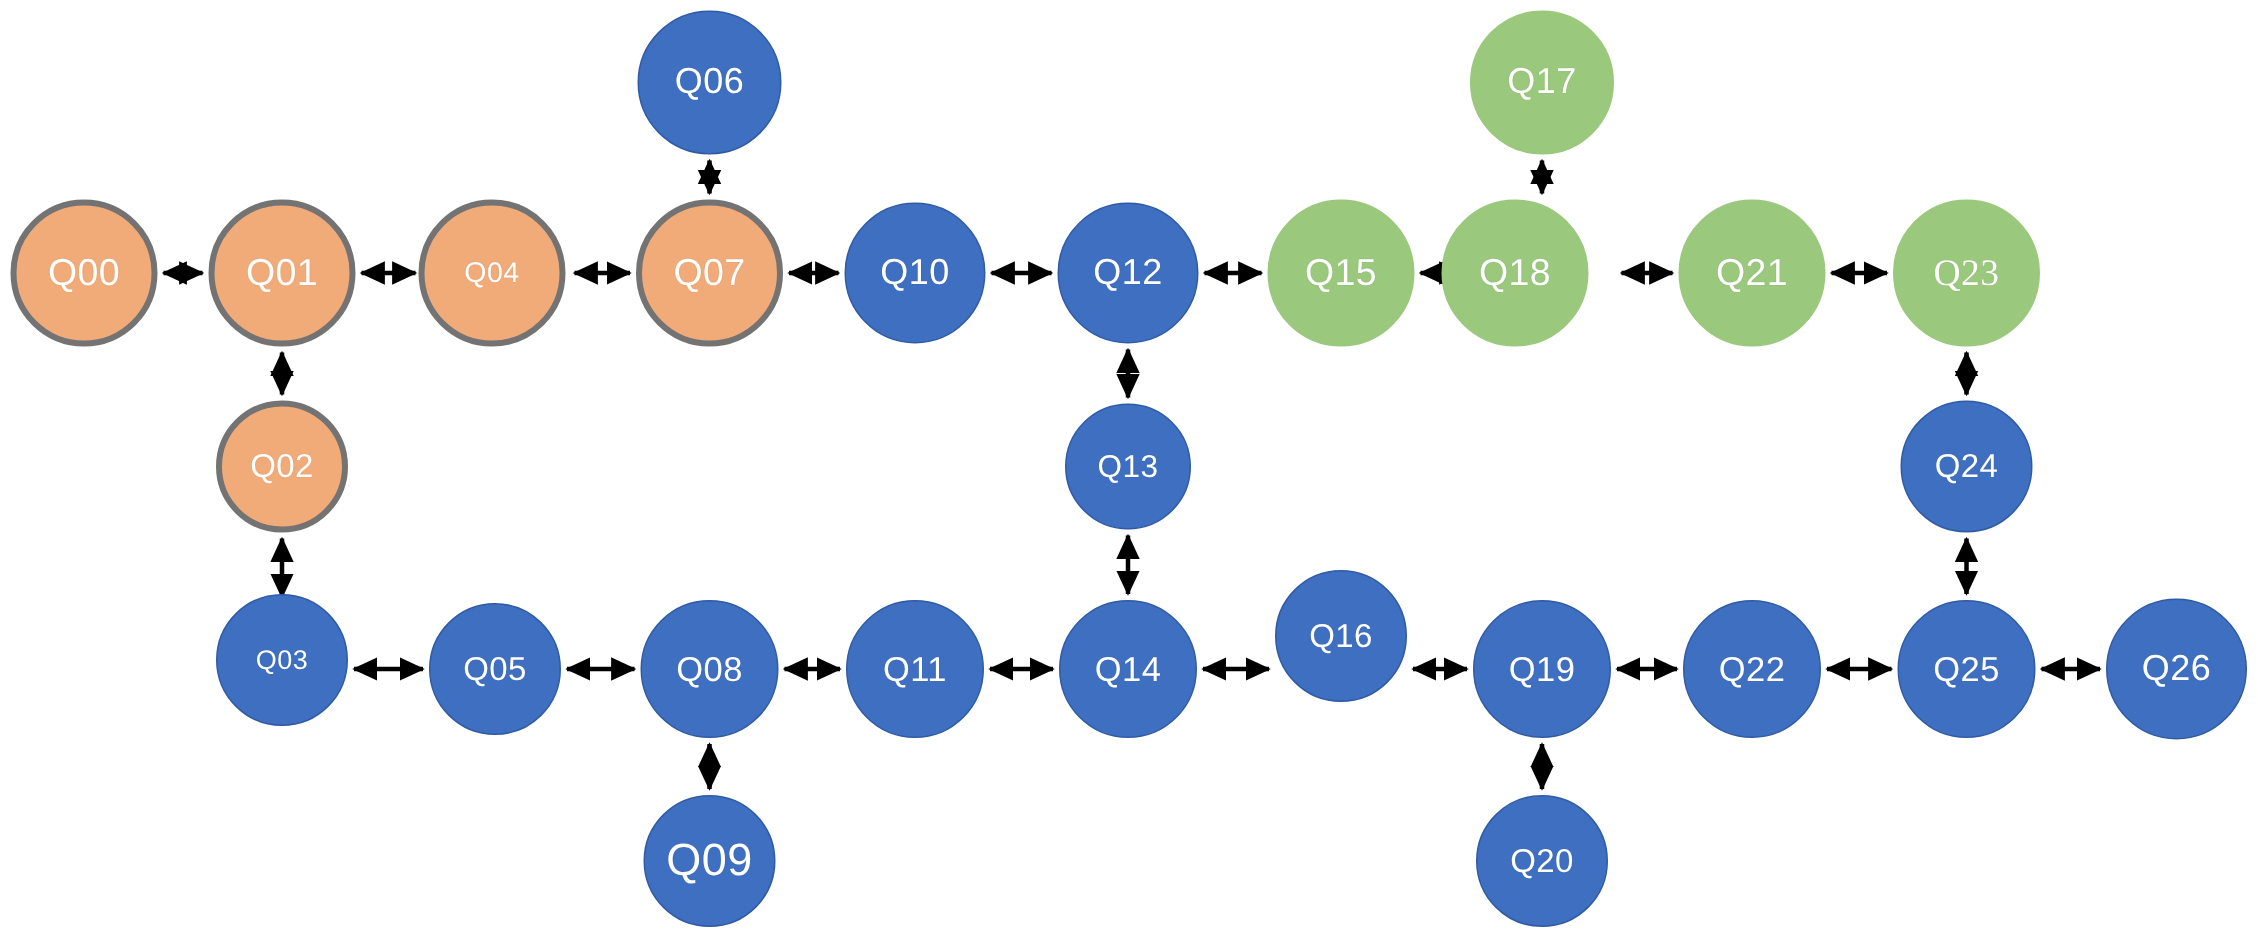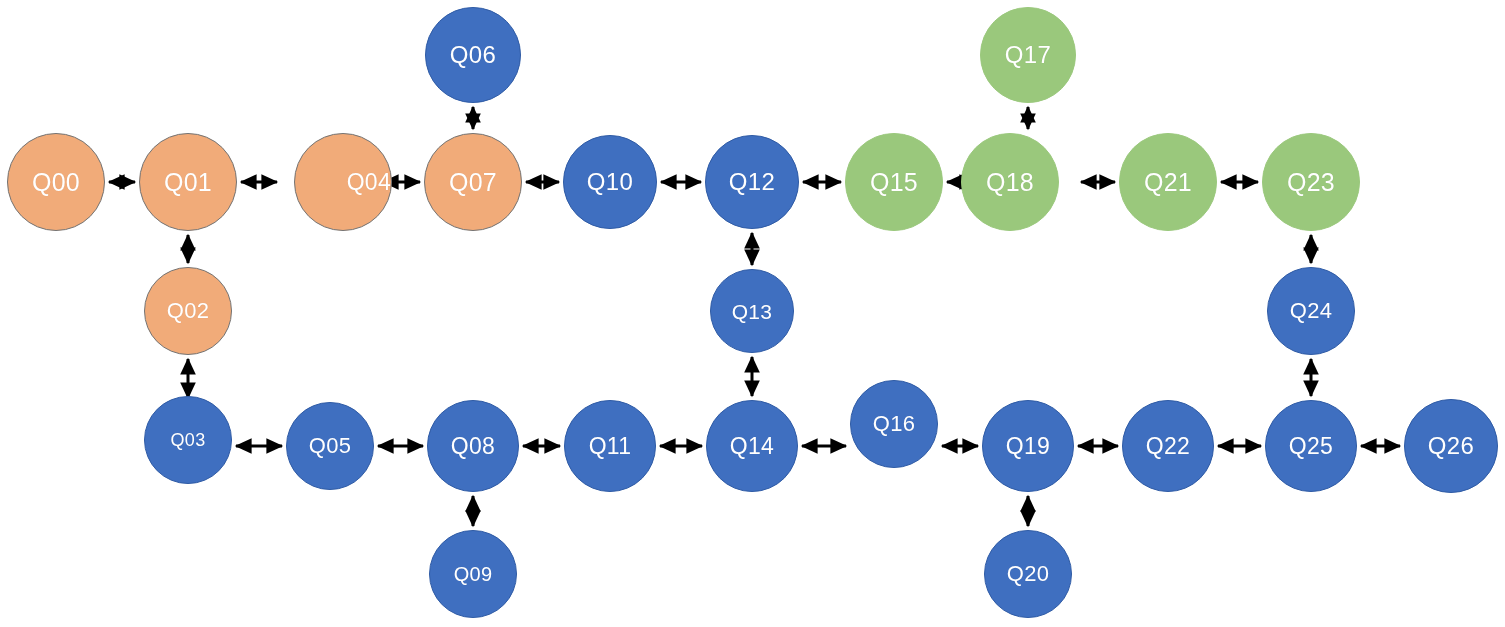--- a/index.html
+++ b/index.html
@@ -33,21 +33,21 @@
     align-items: center;
     justify-content: center;
     color: #ffffff;
     font-family: "Liberation Sans", sans-serif;
     font-weight: 400;
     letter-spacing: 0.3px;
     text-shadow: 0 0 1px rgba(0,0,0,0.10);
     user-select: none;
   }
   .graph-node.blue  { background: #3f6fc0; border: 1px solid #2f5ba5; }
-  .graph-node.orange{ background: #f1ab79; border: 1px solid #737373; }
+  .graph-node.orange{ background: #f1ab79; border: 4px solid #737373; }
   .graph-node.green { background: #9ac87c; border: 1px solid #9ac87c; align-items: center; }
   .node-label {
     pointer-events: none;
     line-height: 1;
   }
 </style>
 </head>
 <body>
 
 <div id="graph-canvas">
@@ -95,36 +95,36 @@
       </div>
       <div class="graph-node orange" style="left: 139px; top: 133px; width: 98px; height: 98px; font-size: 25px; text-align: center;">
         <span class="node-label">Q01</span>
       </div>
       <div class="graph-node orange" style="left: 144px; top: 267px; width: 88px; height: 88px; font-size: 22px; align-items: center;">
         <span class="node-label">Q02</span>
       </div>
       <div class="graph-node blue" style="left: 144px; top: 396px; width: 88px; height: 88px; font-size: 18px; text-align: center;">
         <span class="node-label">Q03</span>
       </div>
-      <div class="graph-node orange" style="left: 294px; top: 133px; width: 98px; height: 98px; font-size: 23px; justify-content: flex-end;">
+      <div class="graph-node orange" style="left: 279px; top: 133px; width: 98px; height: 98px; font-size: 19px;">
         <span class="node-label">Q04</span>
       </div>
       <div class="graph-node blue" style="left: 286px; top: 402px; width: 88px; height: 88px; font-size: 22px;">
         <span class="node-label">Q05</span>
       </div>
       <div class="graph-node blue" style="left: 425px; top: 7px; width: 96px; height: 96px; font-size: 24px;">
         <span class="node-label">Q06</span>
       </div>
       <div class="graph-node orange" style="left: 424px; top: 133px; width: 98px; height: 98px; font-size: 25px;">
         <span class="node-label">Q07</span>
       </div>
       <div class="graph-node blue" style="left: 427px; top: 400px; width: 92px; height: 92px; font-size: 23px;">
         <span class="node-label">Q08</span>
       </div>
-      <div class="graph-node blue" style="left: 429px; top: 530px; width: 88px; height: 88px; font-size: 20px;">
+      <div class="graph-node blue" style="left: 429px; top: 530px; width: 88px; height: 88px; font-size: 30px;">
         <span class="node-label">Q09</span>
       </div>
       <div class="graph-node blue" style="left: 563px; top: 135px; width: 94px; height: 94px; font-size: 24px;">
         <span class="node-label">Q10</span>
       </div>
       <div class="graph-node blue" style="left: 564px; top: 400px; width: 92px; height: 92px; font-size: 23px;">
         <span class="node-label">Q11</span>
       </div>
       <div class="graph-node blue" style="left: 705px; top: 135px; width: 94px; height: 94px; font-size: 24px;">
         <span class="node-label">Q12</span>
@@ -152,21 +152,21 @@
       </div>
       <div class="graph-node blue" style="left: 984px; top: 530px; width: 88px; height: 88px; font-size: 22px;">
         <span class="node-label">Q20</span>
       </div>
       <div class="graph-node green" style="left: 1119px; top: 133px; width: 98px; height: 98px; font-size: 25px;">
         <span class="node-label">Q21</span>
       </div>
       <div class="graph-node blue" style="left: 1122px; top: 400px; width: 92px; height: 92px; font-size: 23px;">
         <span class="node-label">Q22</span>
       </div>
-      <div class="graph-node green" style="left: 1262px; top: 133px; width: 98px; height: 98px; font-size: 25px;">
+      <div class="graph-node green" style="left: 1262px; top: 133px; width: 98px; height: 98px; font-size: 25px; font-family: Liberation Serif, serif;">
         <span class="node-label">Q23</span>
       </div>
       <div class="graph-node blue" style="left: 1267px; top: 267px; width: 88px; height: 88px; font-size: 22px;">
         <span class="node-label">Q24</span>
       </div>
       <div class="graph-node blue" style="left: 1265px; top: 400px; width: 92px; height: 92px; font-size: 23px;">
         <span class="node-label">Q25</span>
       </div>
       <div class="graph-node blue" style="left: 1404px; top: 399px; width: 94px; height: 94px; font-size: 24px;">
         <span class="node-label">Q26</span>

